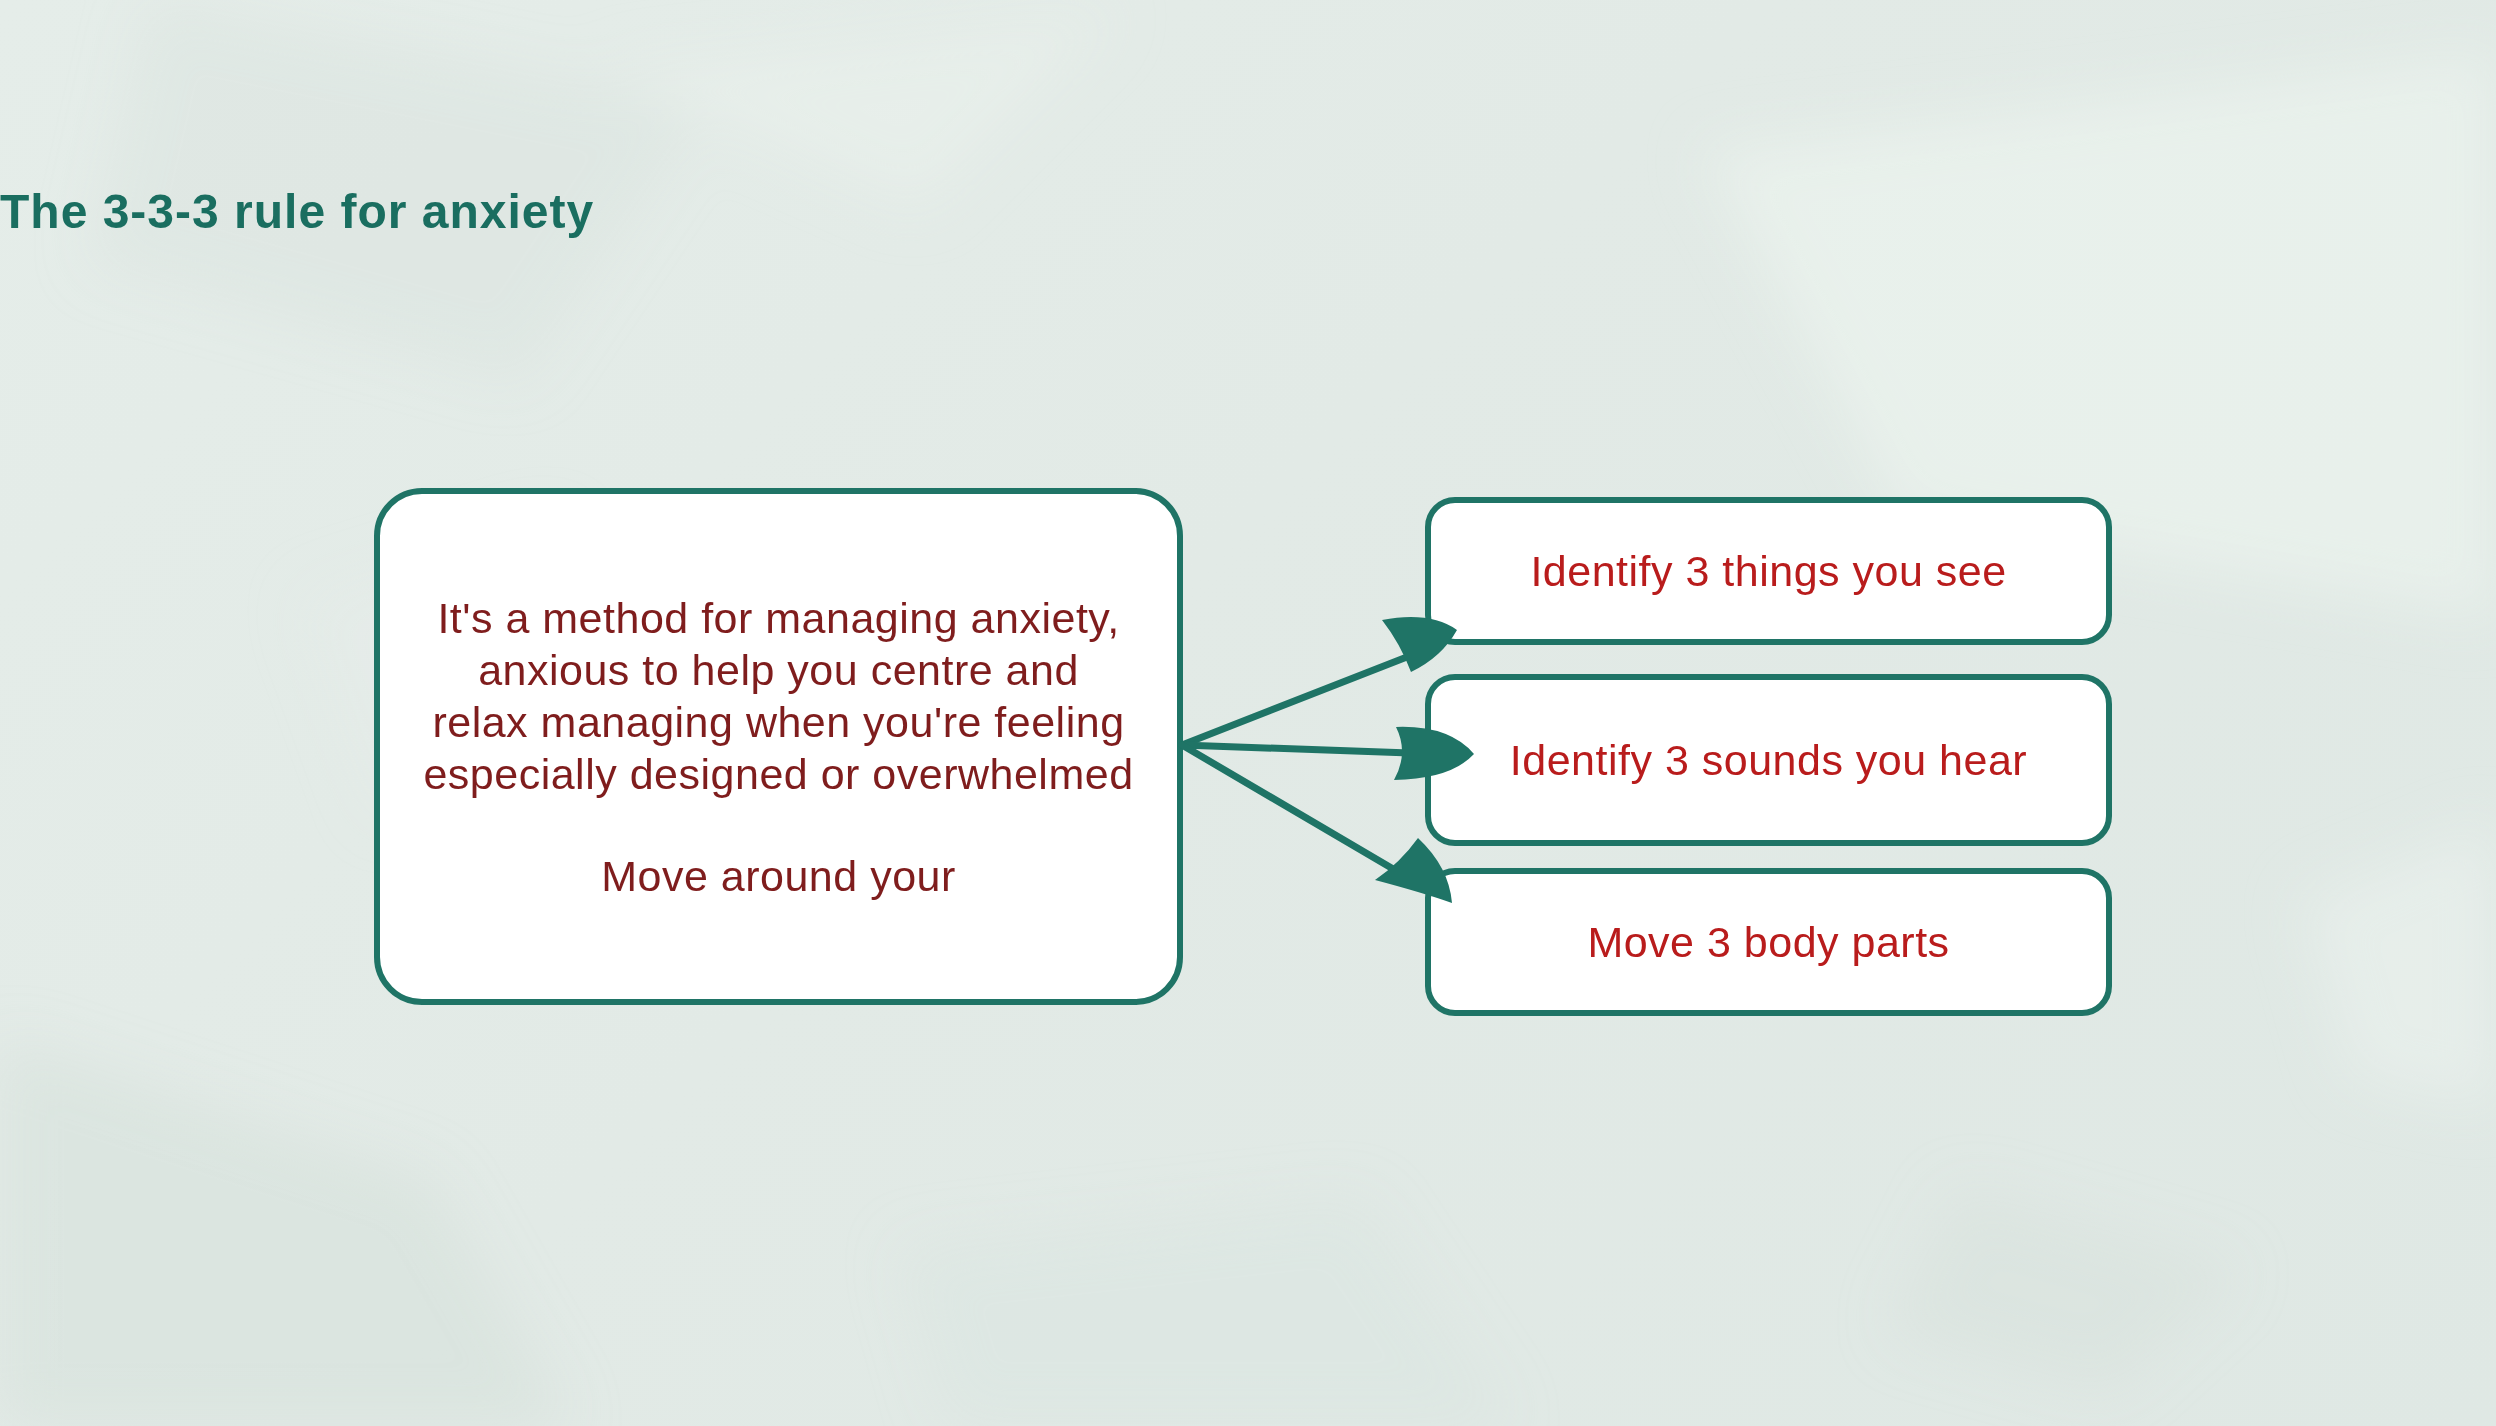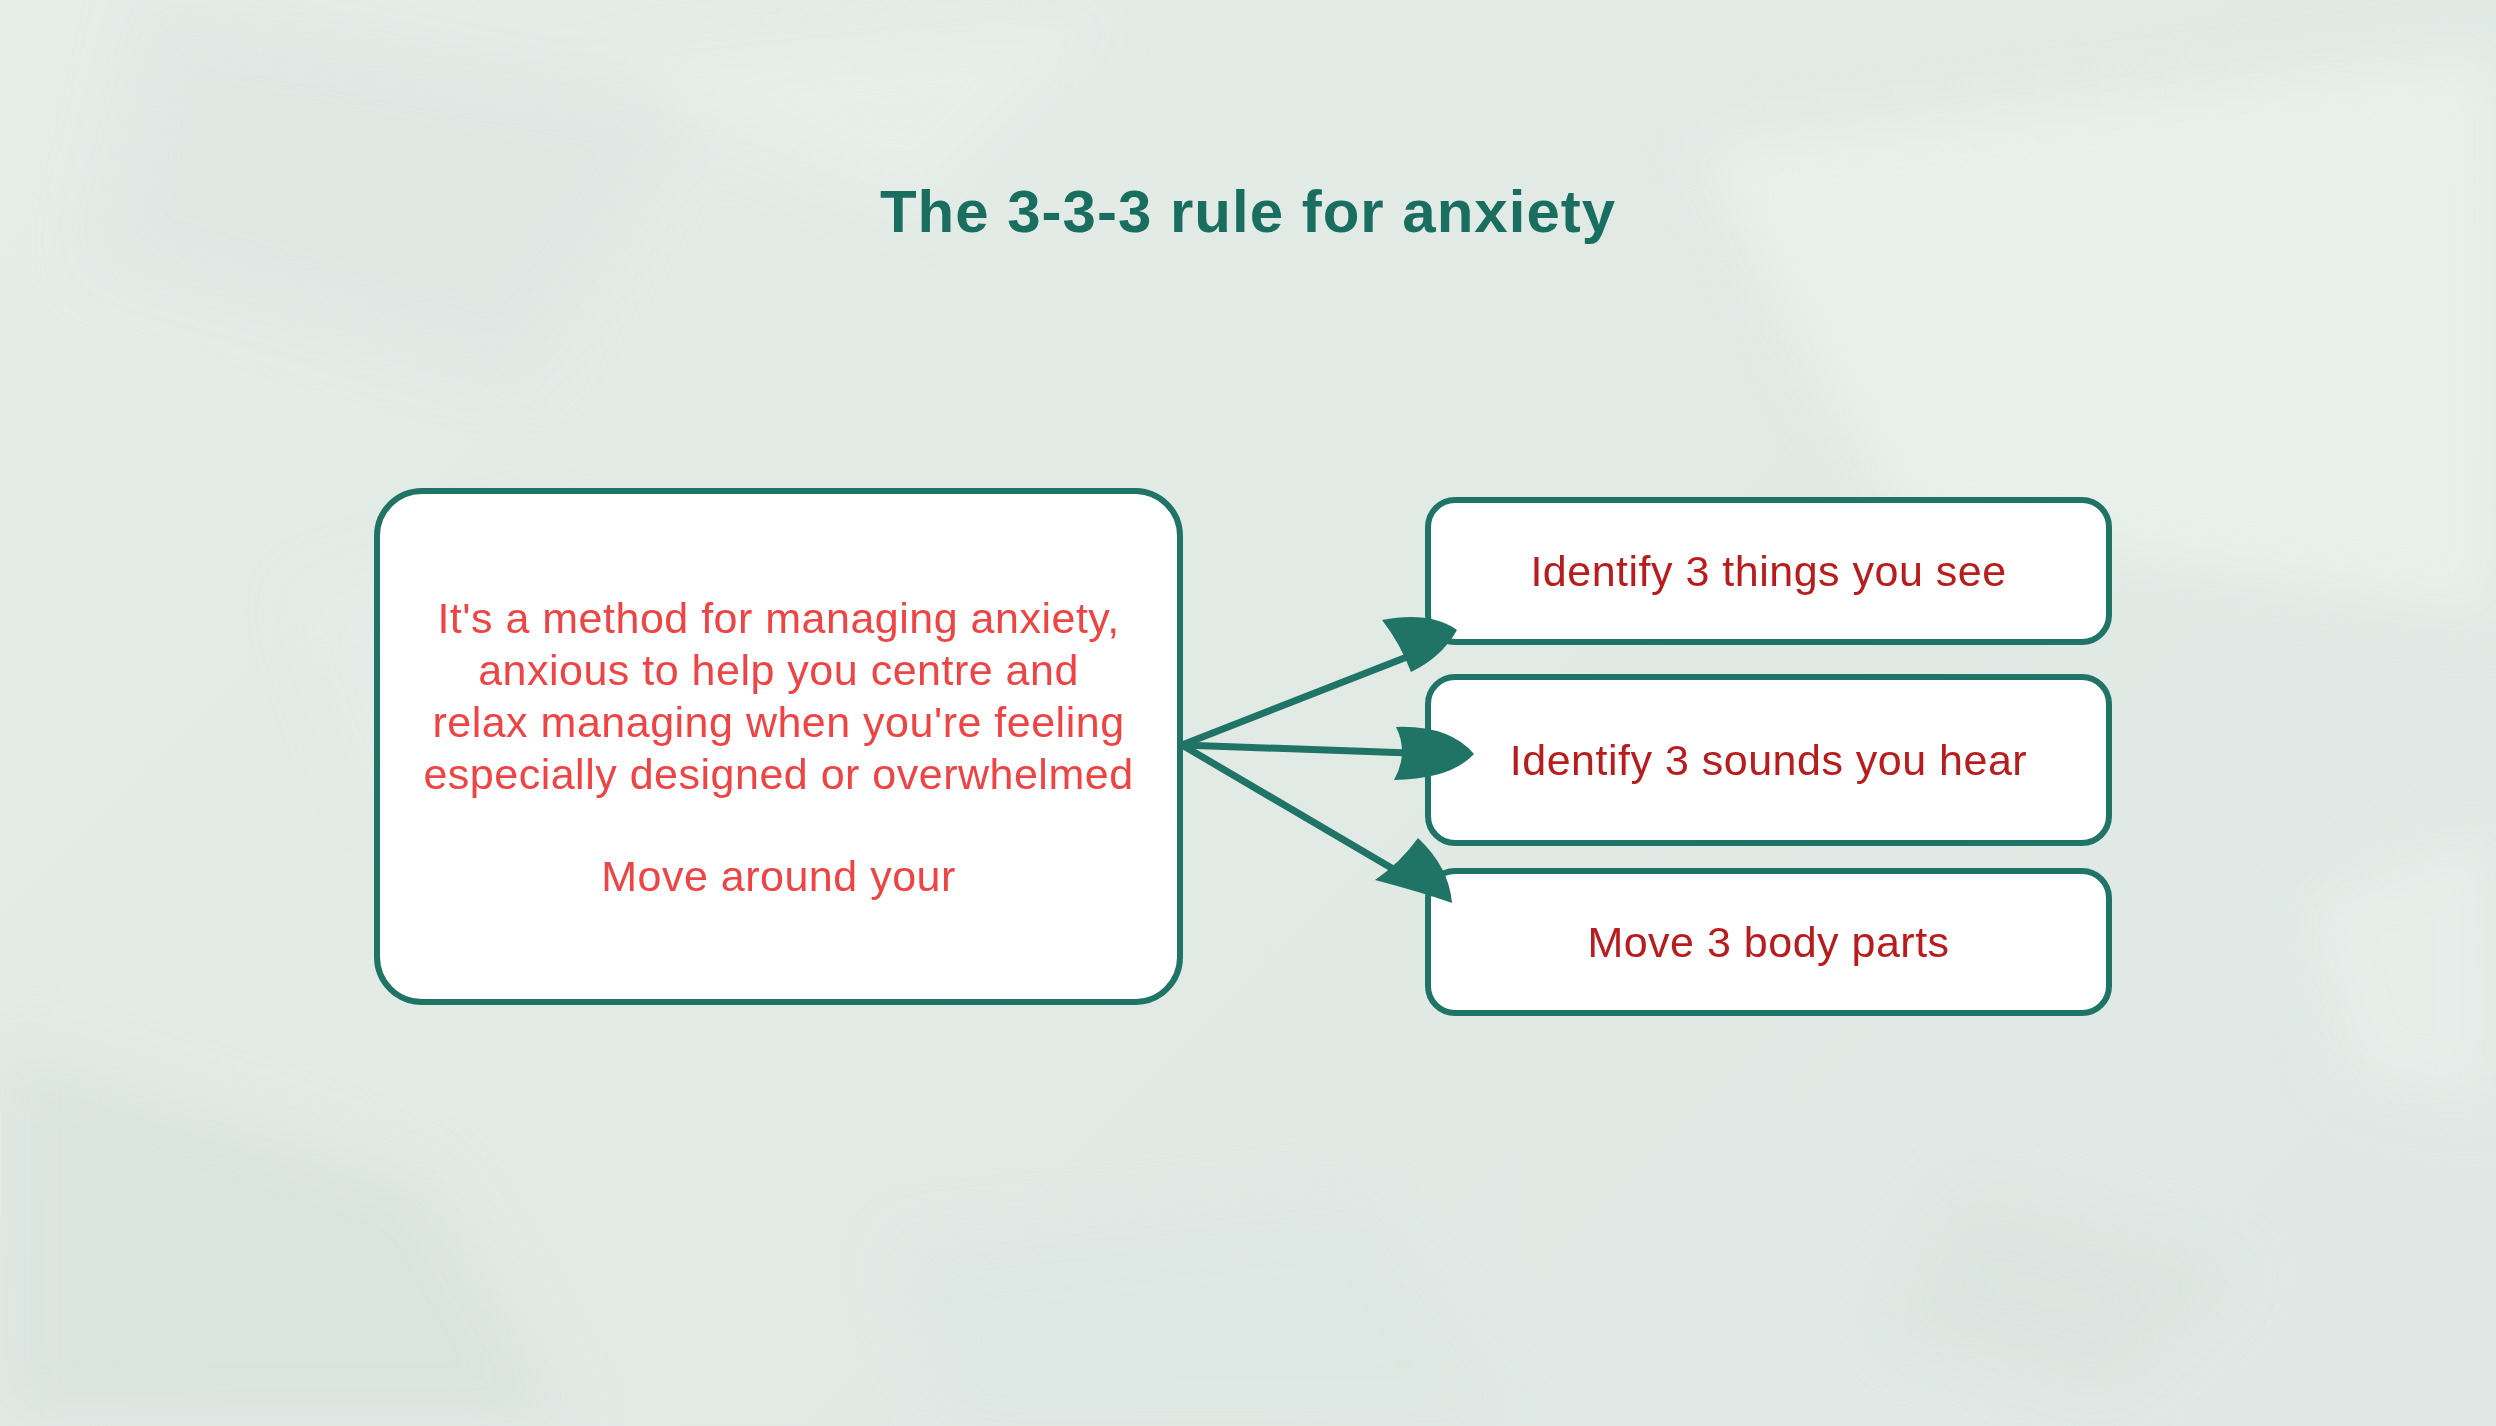--- a/index.html
+++ b/index.html
@@ -10,22 +10,21 @@
     overflow: hidden;
     background: linear-gradient(135deg, #e5ede9 0%, #e2eae6 45%, #dfe8e4 100%);
     font-family: "Liberation Sans", sans-serif;
   }
   .texture { position: absolute; left: 0; top: 0; }
   .page-title {
     position: absolute;
     top: 176px;
     left: 0;
     width: 100%;
-    text-align: center;
-    font-size: 60px;
+    font-size: 48px;
     line-height: 72px;
     font-weight: 700;
     letter-spacing: 1px;
     color: #1a6e60;
   }
   .intro-box {
     position: absolute;
     left: 374px;
     top: 488px;
     width: 809px;
@@ -37,21 +36,21 @@
     display: flex;
     flex-direction: column;
     align-items: center;
     justify-content: center;
     gap: 50px;
   }
   .intro-paragraph, .prompt-paragraph {
     font-size: 43px;
     line-height: 52px;
     letter-spacing: 0.5px;
-    color: #ef4444;
+    color: #7f1d1d;
     text-align: center;
     white-space: nowrap;
   }
   .step-box {
     position: absolute;
     left: 1425px;
     width: 687px;
     box-sizing: border-box;
     background: #ffffff;
     border: 6px solid #1f7466;

